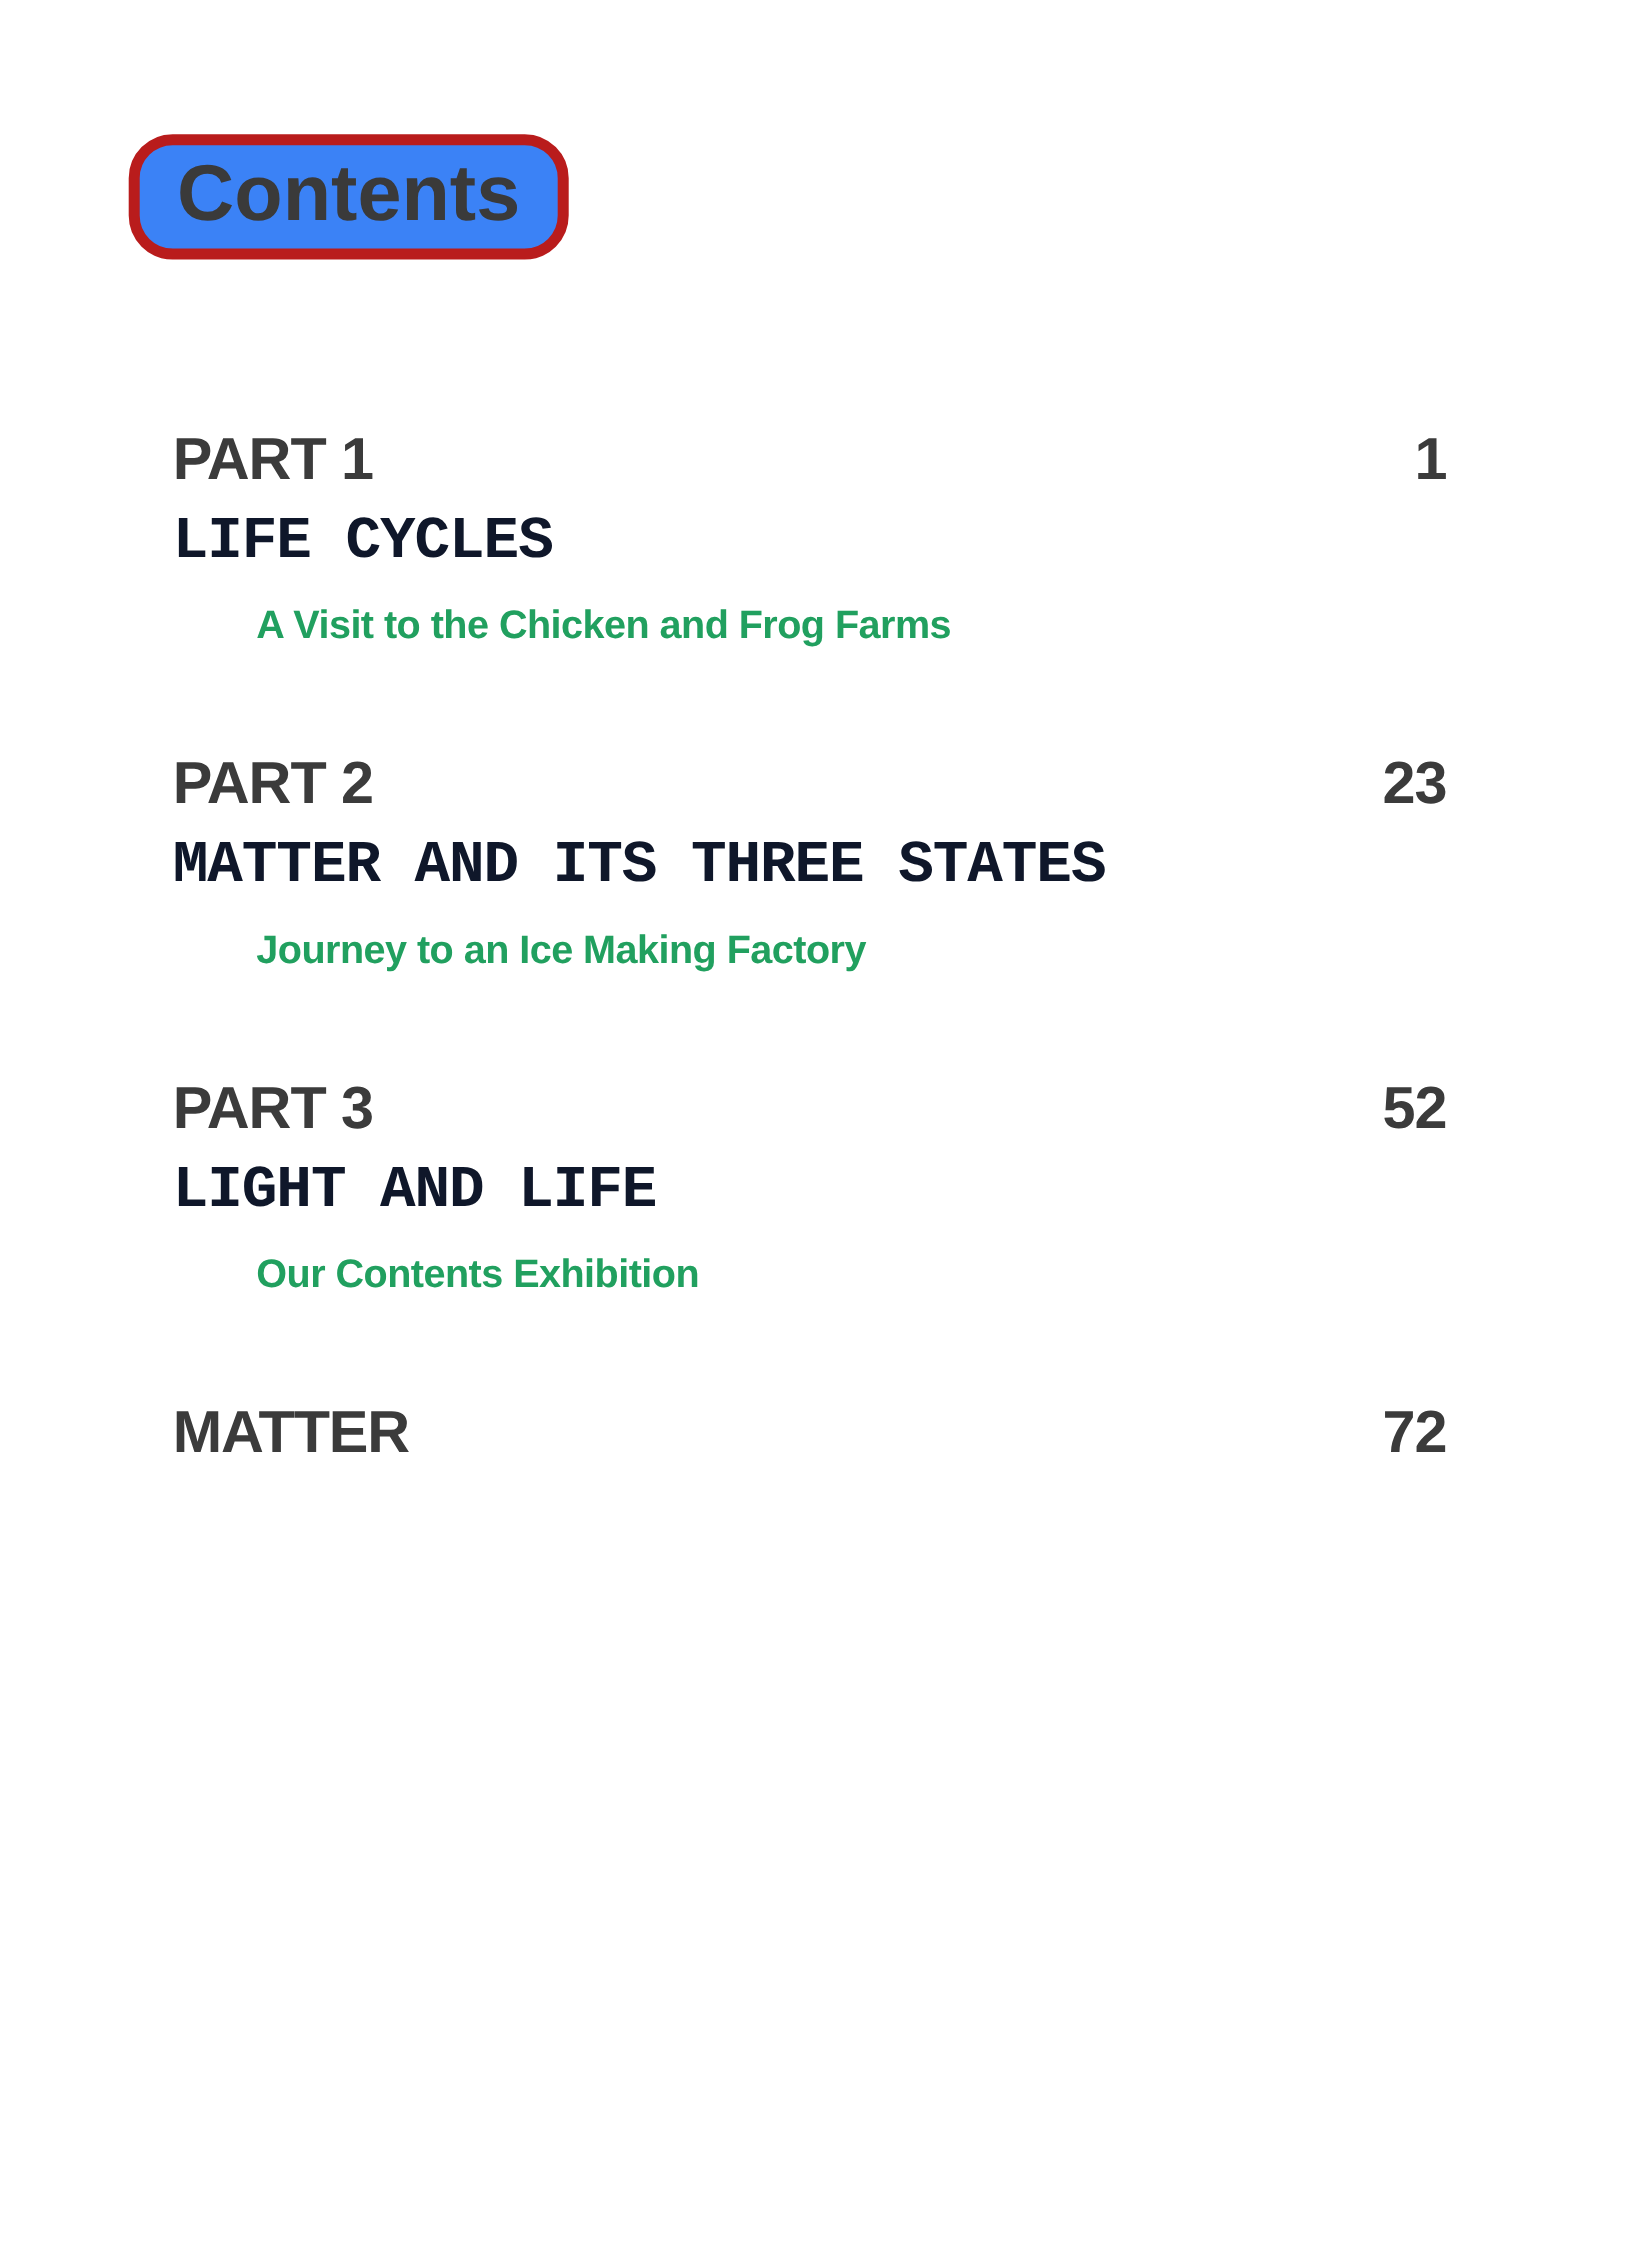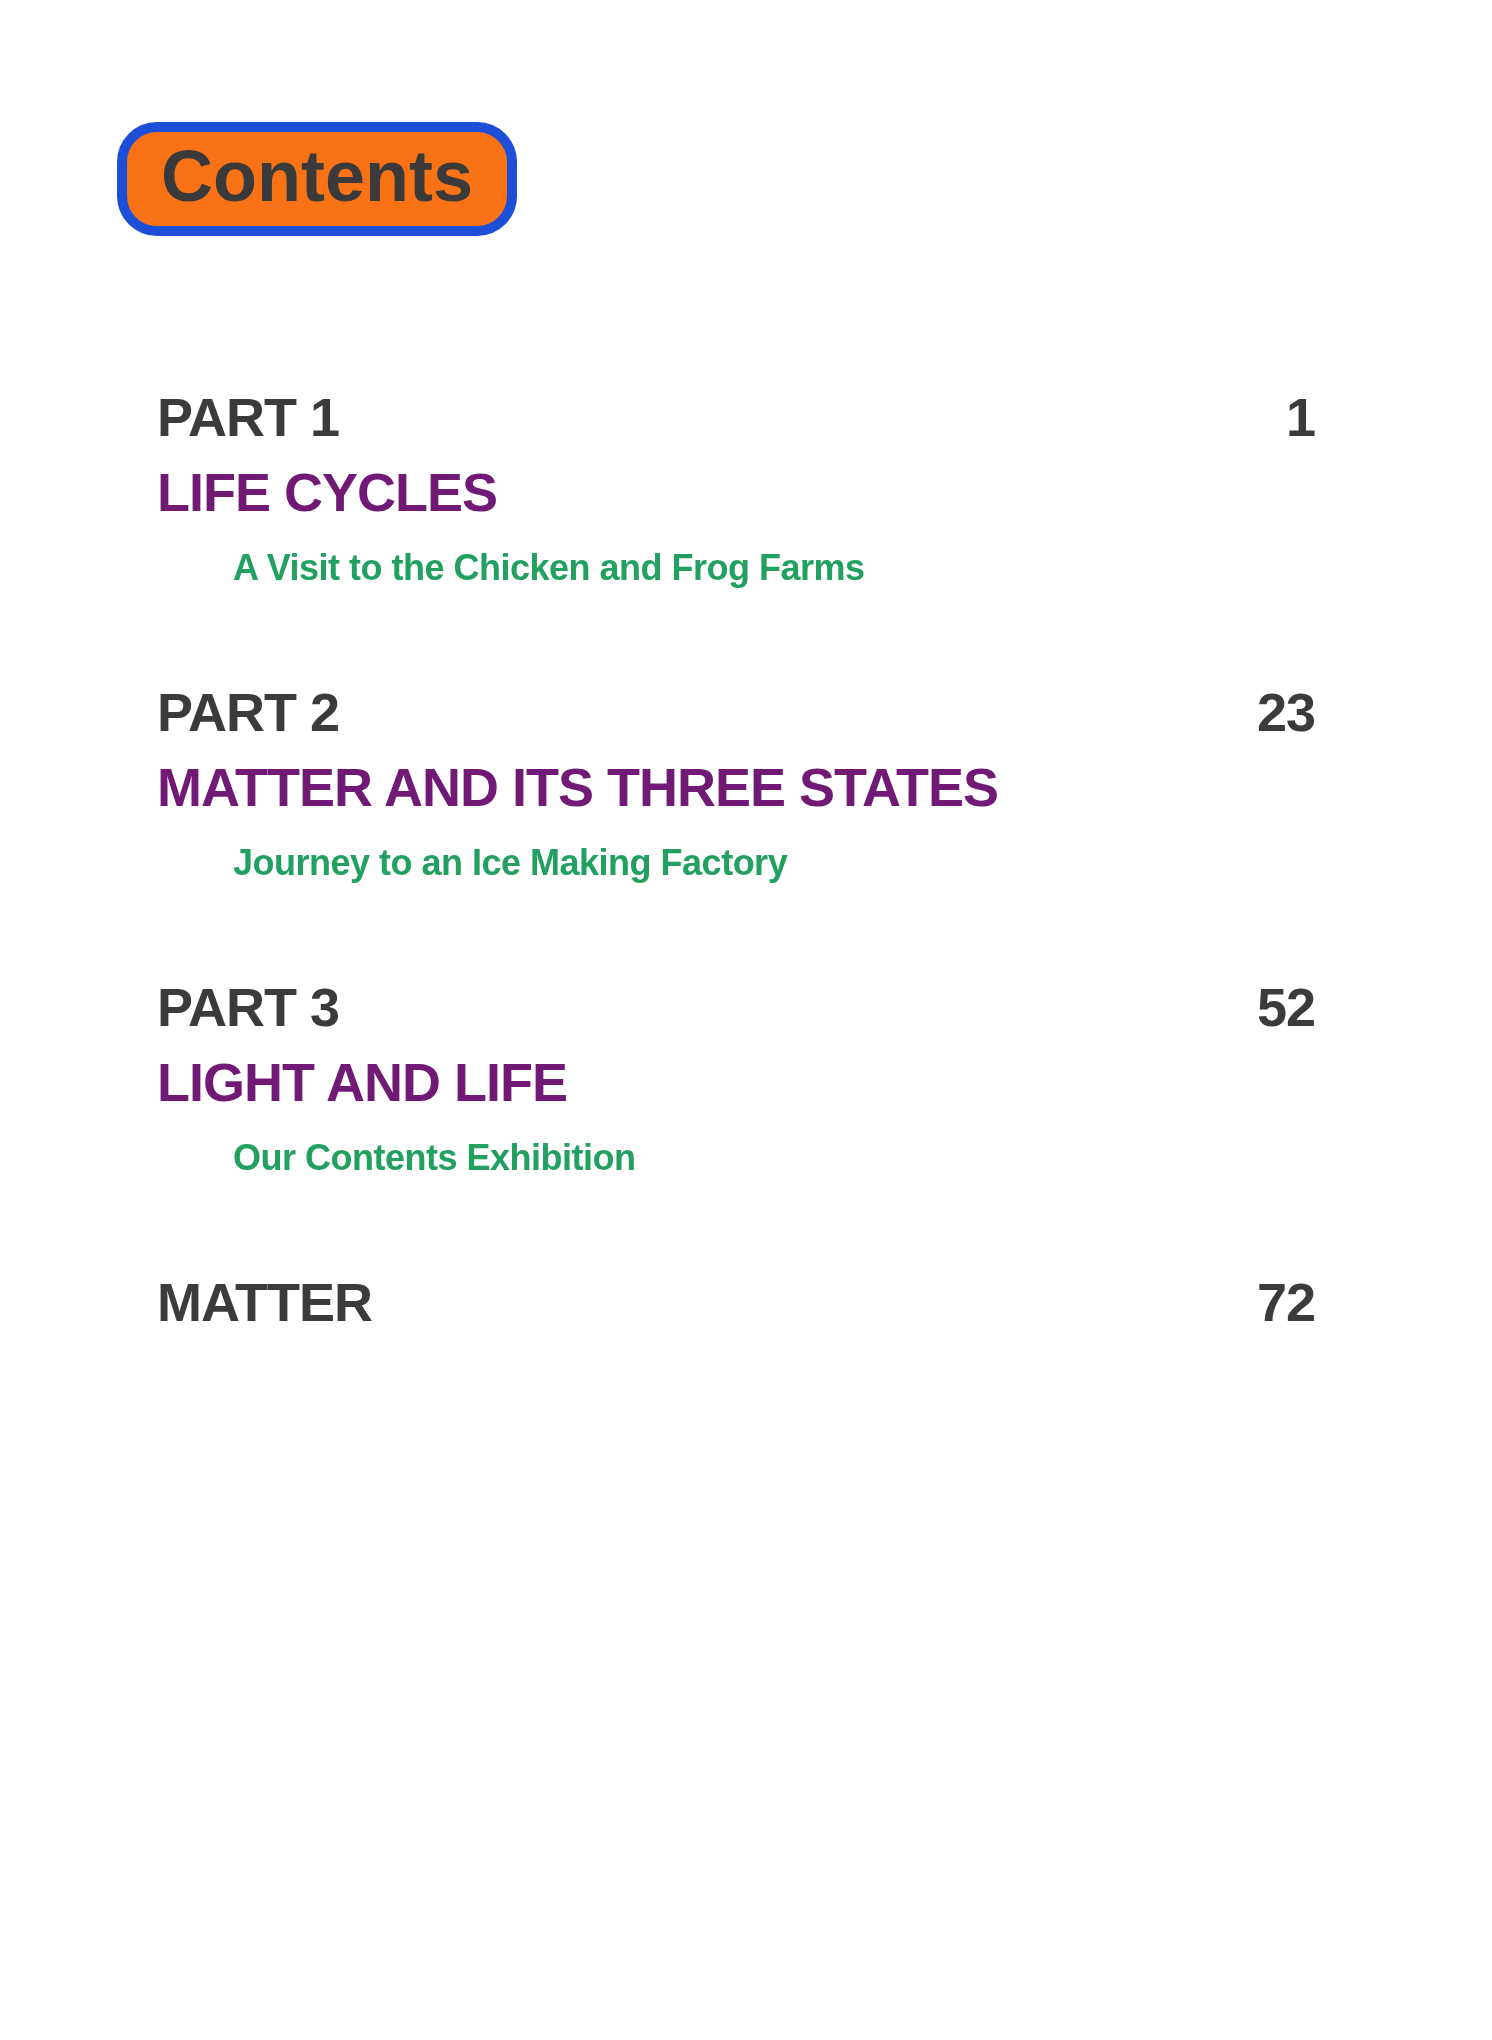--- a/index.html
+++ b/index.html
@@ -13,29 +13,29 @@
     width: 1492px;
     height: 2040px;
     background: #ffffff;
     overflow: hidden;
   }
   .contents-badge {
     position: absolute;
     left: 117px;
     top: 122px;
     display: inline-block;
-    border: 10px solid #1d4ed8;
+    border: 10px solid #b91c1c;
     border-radius: 40px;
     padding: 8px 34px 14px 34px;
     color: #3a3a3a;
     font-size: 72px;
     font-weight: bold;
     letter-spacing: 0px;
     line-height: 1.0;
-    background: #f97316;
+    background: #3b82f6;
   }
   .toc {
     position: absolute;
     left: 127px;
     top: 380px;
     width: 1188px;
   }
   .toc-entry {
     margin-bottom: 70px;
     margin-left: 30px;
@@ -46,23 +46,24 @@
     align-items: baseline;
     font-size: 54px;
     font-weight: bold;
     color: #3b3b3b;
     line-height: 75px;
     letter-spacing: -1px;
   }
   .entry-title {
     font-size: 54px;
     font-weight: bold;
-    color: #701a75;
+    color: #0f172a;
     line-height: 75px;
     letter-spacing: -1px;
+    font-family: Liberation Mono, monospace;
   }
   .entry-sub {
     font-size: 36px;
     font-weight: bold;
     color: #21a05f;
     line-height: 75px;
     padding-left: 76px;
     letter-spacing: -0.5px;
   }
   .page-num {

